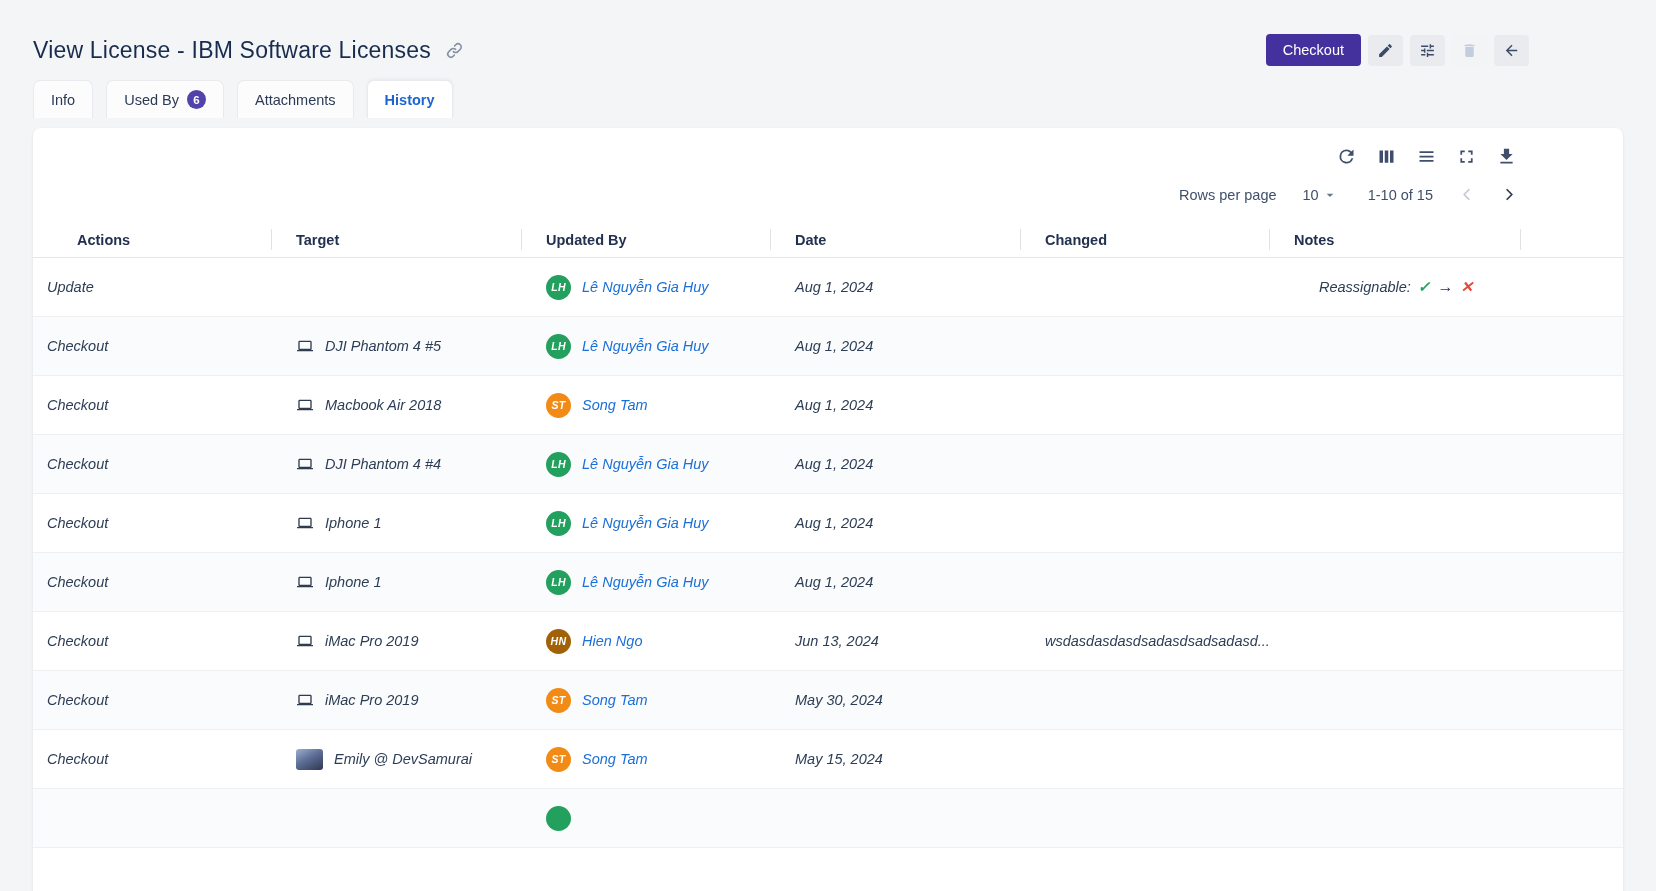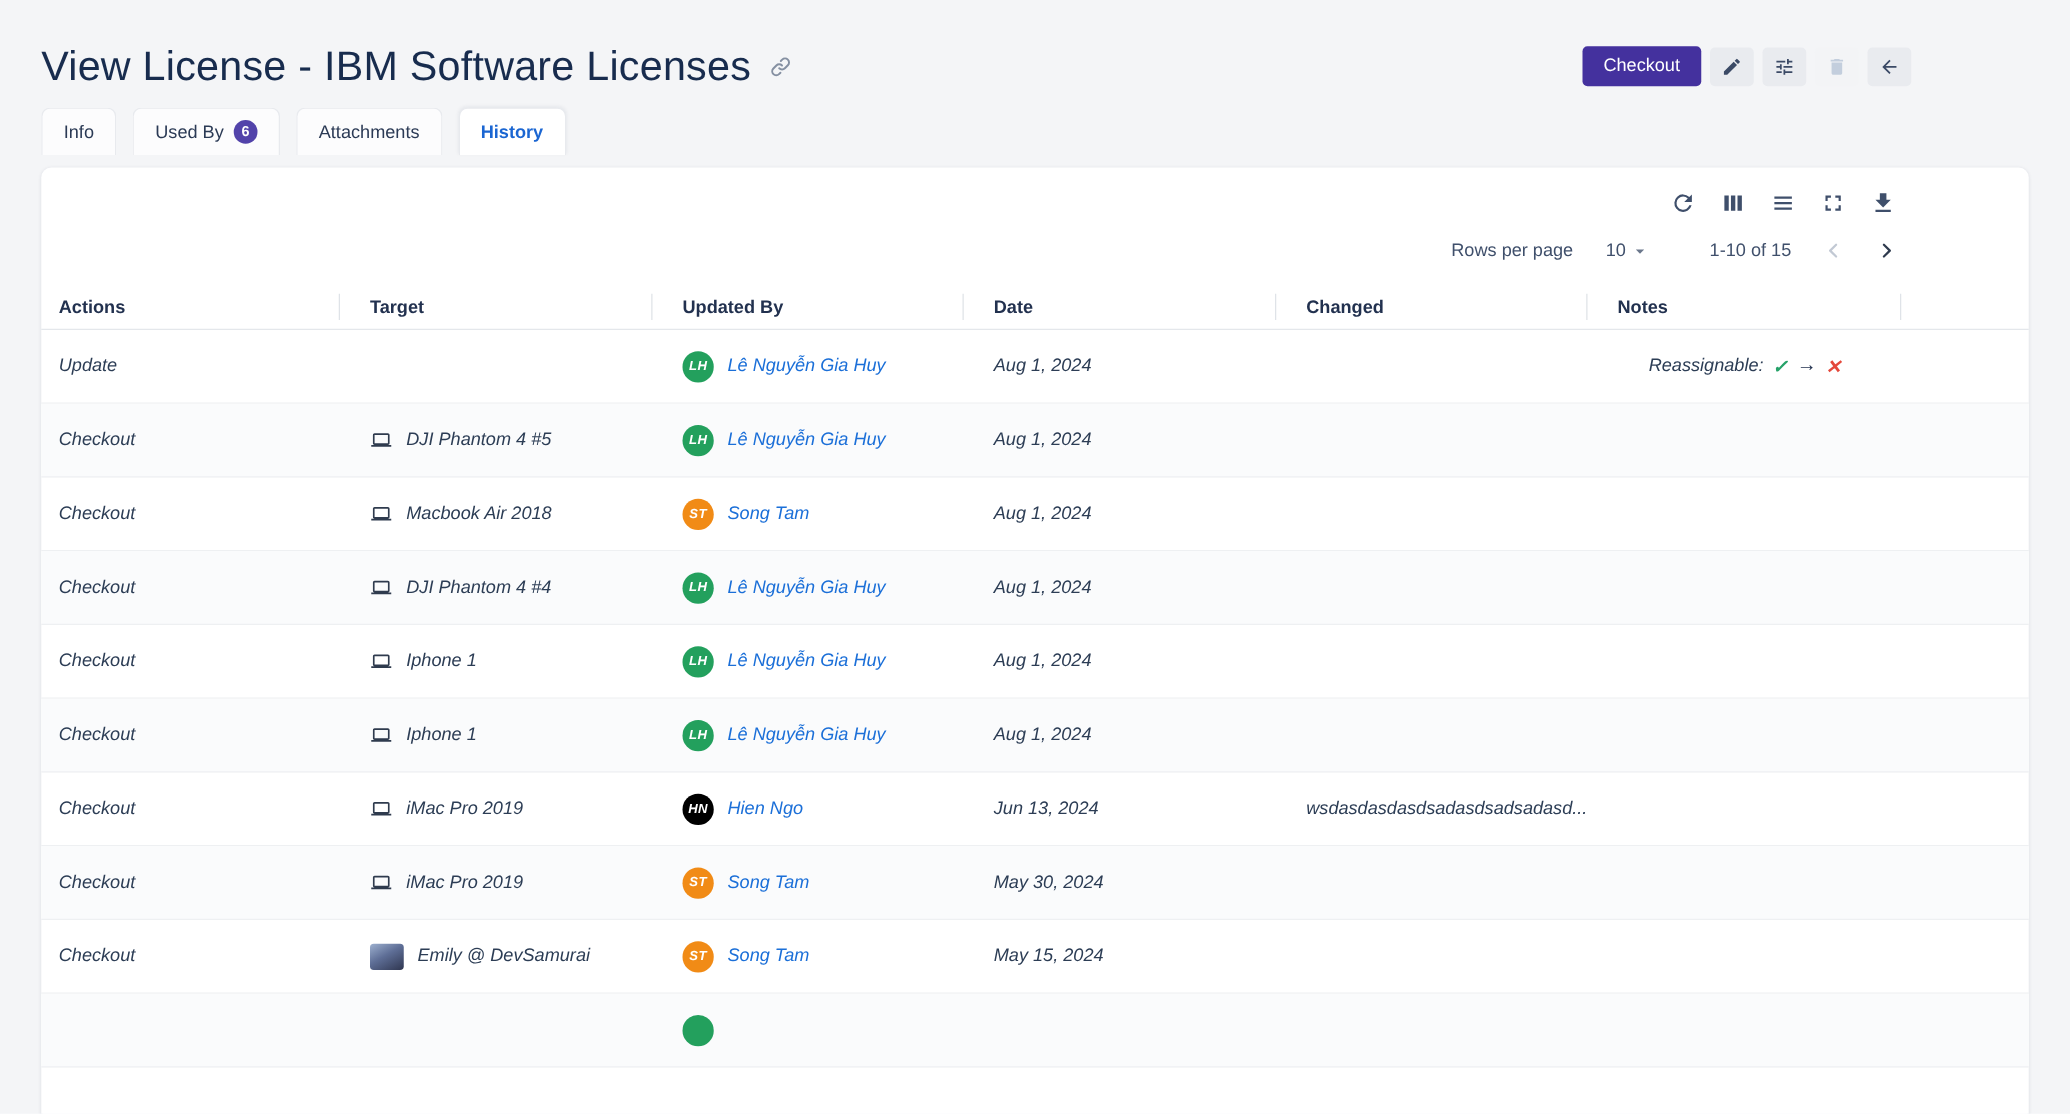--- a/index.html
+++ b/index.html
@@ -6,21 +6,21 @@
   html,body { margin:0; padding:0; }
   body {
     width:1656px; height:891px; overflow:hidden;
     background:#f4f5f7;
     font-family:"Liberation Sans", sans-serif;
     color:#2c3d55;
   }
   
   .page-header { display:flex; justify-content:space-between; align-items:center; padding:34px 127px 0 33px; }
   .title-wrap { display:flex; align-items:center; gap:14px; }
-  .page-title { font-size:33px; font-weight:500; color:#182c4e; margin:0; letter-spacing:.2px; }
+  .page-title { font-size:23px; font-weight:500; color:#182c4e; margin:0; letter-spacing:.2px; }
   .link-icon svg { width:19px; height:19px; display:block; }
   .actions { display:flex; align-items:center; gap:7px; }
   .btn-primary {
     height:32px; padding:0 17px; background:#44319e; color:#fff; border:none; border-radius:4px;
     font-size:14.5px; font-weight:500; font-family:inherit; cursor:pointer;
   }
   .btn-icon {
     width:35px; height:31px; background:#e9ebef; border:none; border-radius:4px;
     display:flex; align-items:center; justify-content:center; cursor:pointer;
   }
@@ -40,39 +40,39 @@
     font-size:11.5px; font-weight:600; display:flex; align-items:center; justify-content:center;
   }
   
   .card { margin:10px 33px 0; background:#fff; border-radius:8px; box-shadow:0 1px 3px rgba(9,30,66,.1); height:780px; }
   .grid-toolbar { display:flex; justify-content:flex-end; align-items:center; gap:19px; padding:18px 106px 0 0; }
   .tb-btn { background:none; border:none; padding:0; cursor:pointer; display:flex; }
   .tb-btn svg { width:21px; height:21px; fill:#3f4f6b; }
   .pagination { display:flex; justify-content:flex-end; align-items:center; padding:16px 102px 0 0; font-size:14.5px; color:#3f4f6b; }
   .rpp-select { display:flex; align-items:center; gap:3px; margin-left:26px; cursor:pointer; }
   .rpp-select svg { width:16px; height:16px; fill:#6b778c; }
-  .page-range { margin-left:48px; }
+  .page-range { margin-left:30px; }
   .pg-btn { background:none; border:none; padding:2px; cursor:pointer; display:flex; }
   .pg-btn.prev { margin-left:22px; }
   .pg-btn.next { margin-left:20px; }
   .pg-btn svg { width:19px; height:19px; fill:none; stroke-width:2.2; stroke-linecap:round; stroke-linejoin:round; }
   .pg-btn.prev svg { stroke:#c2c9d4; }
   .pg-btn.next svg { stroke:#2f3b4e; }
   
   .table-header, .trow {
     display:grid;
     grid-template-columns:239px 250px 249px 250px 249px 251px 1fr;
     align-items:center;
   }
   .table-header { margin-top:16px; height:36px; border-bottom:1px solid #e4e7eb; }
   .hcell {
     font-size:14.5px; font-weight:700; color:#22314f; padding-left:24px;
     position:relative; height:100%; display:flex; align-items:center; cursor:pointer;
   }
-  .hcell:first-child { padding-left:14px; }
+  .hcell:first-child { padding-left:14px;margin-left:30px; }
   .hcell::after { content:""; position:absolute; right:0; top:7px; bottom:7px; width:1px; background:#dfe3e8; }
   .hcell.spacer { cursor:default; }
   .hcell.spacer::after { display:none; }
   .trow { height:59px; border-bottom:1px solid #eef0f2; font-size:14.5px; color:#2c3d55;font-style:italic; }
   .trow.alt { background:#fafbfc; }
   .cell { padding-left:24px; display:flex; align-items:center; gap:11px; overflow:hidden; white-space:nowrap; height:100%; }
   .cell:first-child { padding-left:14px; }
   .avatar {
     width:25px; height:25px; border-radius:50%; color:#fff; font-size:10.5px; font-weight:700;
     display:flex; align-items:center; justify-content:center; flex:none; letter-spacing:.3px;
@@ -400,21 +400,21 @@
     <div class="cell">
       <span class="laptop">
         <svg viewBox="0 0 24 24">
               <path d="M20 18c1.1 0 2-.9 2-2V6c0-1.1-.9-2-2-2H4C2.9 4 2 4.9 2 6v10c0 1.1.9 2 2 2H0v2h24v-2h-4zM4 6h16v10H4V6z"></path>
             </svg>
       </span>
 
       <span>iMac Pro 2019</span>
     </div>
     <div class="cell">
-      <span class="avatar" style="background: #000000; text-align: center;">HN</span>
+      <span class="avatar" style="background: #a16207; text-align: center;">HN</span>
       <a class="userlink">Hien Ngo</a>
     </div>
     <div class="cell">
       <span>Jun 13, 2024</span>
     </div>
     <div class="cell notes-cell">
       <span>wsdasdasdasdsadasdsadsadasd...</span>
     </div>
     <div class="cell changed-cell">
       

